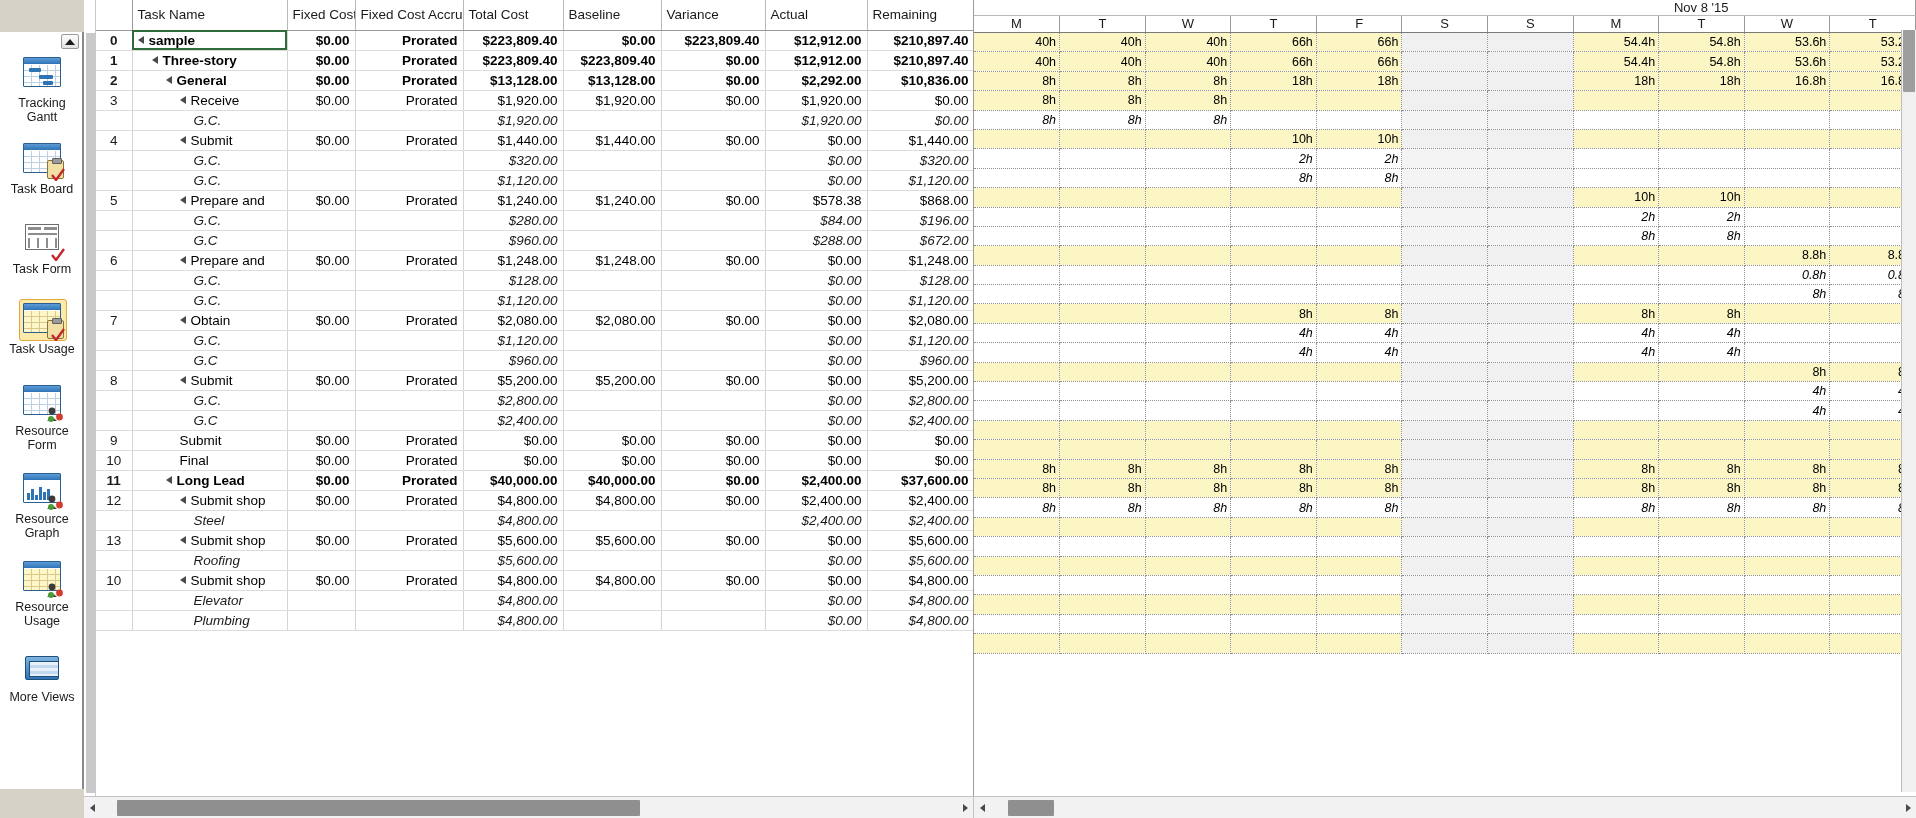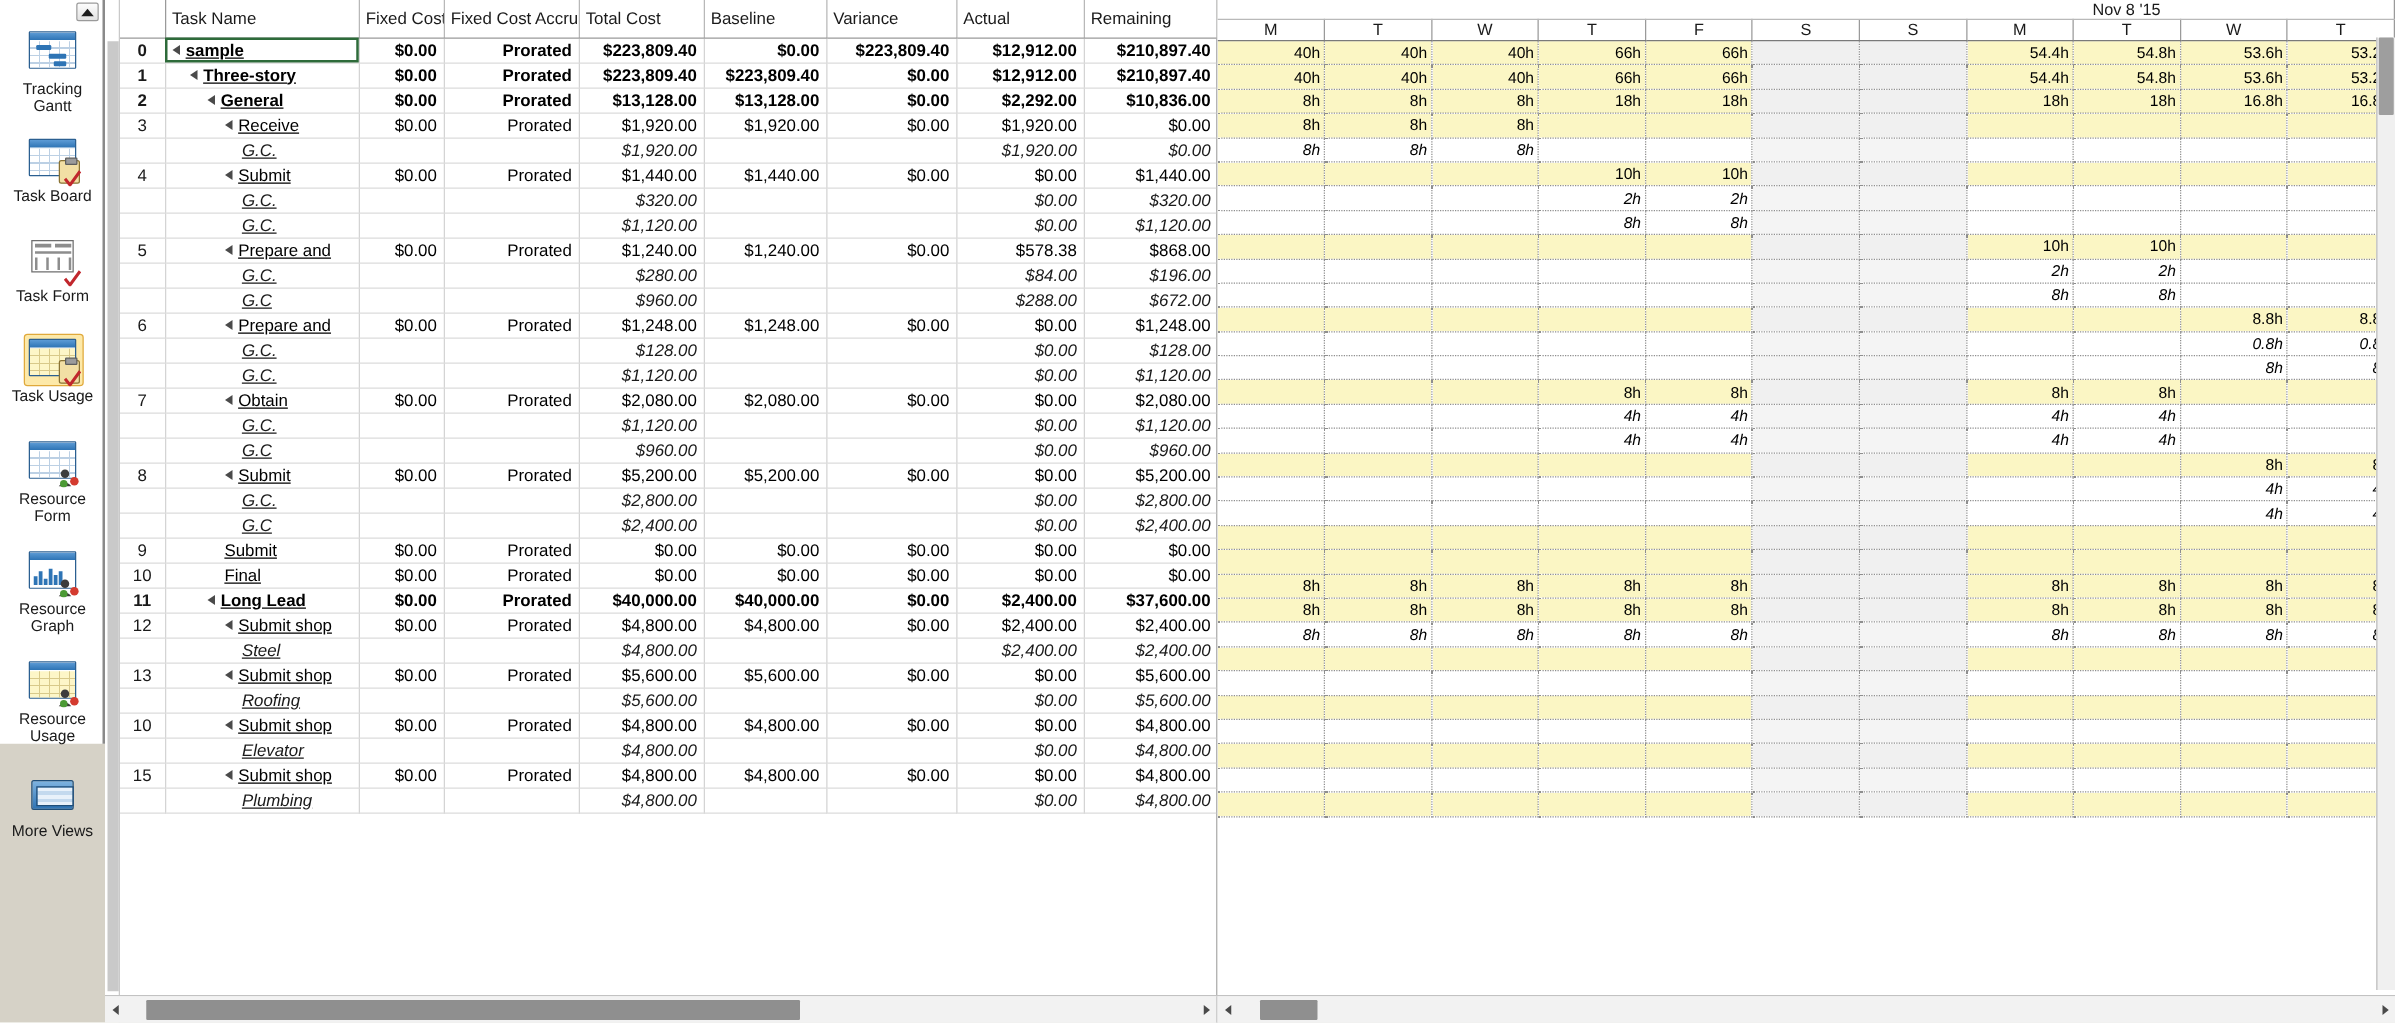--- a/index.html
+++ b/index.html
@@ -15,25 +15,26 @@
   #app {
     position: relative;
     width: 1916px; height: 818px;
     display: flex;
     background: #d6d2c7;
   }
 
   
   #viewbar {
     width: 84px;
-    height: 595px;
+    height: 757px;
     background: #ffffff;
     border-right: 2px solid #8a8a8a;
     position: relative;
     flex: 0 0 84px;
+    margin-top: 32px;
   }
   #viewbar-scroll-up {
     position: absolute;
     top: 2px; right: 3px;
     width: 18px; height: 15px;
     background: linear-gradient(#fdfdfd,#e2e2e2);
     border: 1px solid #9a9a9a;
     border-radius: 2px;
     display: flex; align-items: center; justify-content: center;
   }
@@ -195,21 +196,21 @@
   }
   td.id {
     text-align: center;
     border-right: 1px solid #b3b3b3;
     color: #1a1a1a;
     width: 36px;
   }
   td.num { text-align: right; }
   tr.assign td { font-style: italic; color: #1a1a1a; }
   tr.summary td { font-weight: bold; }
-  td.name { position: relative; text-decoration: underline; }
+  td.name { position: relative; }
   .indent { display: inline-block; }
   .twisty {
     display: inline-block;
     width: 0; height: 0;
     border-top: 4px solid transparent;
     border-bottom: 4px solid transparent;
     border-right: 6px solid #4a4a4a;
     margin-right: 5px;
     vertical-align: middle;
     position: relative; top: -1px;
@@ -857,32 +858,20 @@
             <td class="id"></td>
             <td class="name"><span class="indent" style="width: 56px;"></span><span>Elevator</span></td>
             <td class="num"></td>
             <td class="num"></td>
             <td class="num">$4,800.00</td>
             <td class="num"></td>
             <td class="num"></td>
             <td class="num">$0.00</td>
             <td class="num">$4,800.00</td>
           </tr>
-          <tr class="task">
-            <td style="border-right: none; background: rgb(255, 255, 255);"></td>
-            <td class="id">15</td>
-            <td class="name"><span class="indent" style="width: 42px;"></span><span class="twisty"></span><span>Submit shop</span></td>
-            <td class="num">$0.00</td>
-            <td class="num">Prorated</td>
-            <td class="num">$4,800.00</td>
-            <td class="num">$4,800.00</td>
-            <td class="num">$0.00</td>
-            <td class="num">$0.00</td>
-            <td class="num">$4,800.00</td>
-          </tr>
           <tr class="assign">
             <td style="border-right: none; background: rgb(255, 255, 255);"></td>
             <td class="id"></td>
             <td class="name"><span class="indent" style="width: 56px;"></span><span>Plumbing</span></td>
             <td class="num"></td>
             <td class="num"></td>
             <td class="num">$4,800.00</td>
             <td class="num"></td>
             <td class="num"></td>
             <td class="num">$0.00</td>

